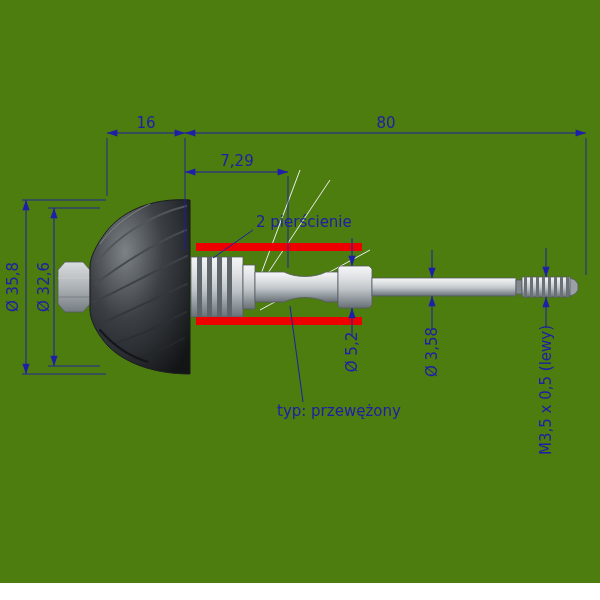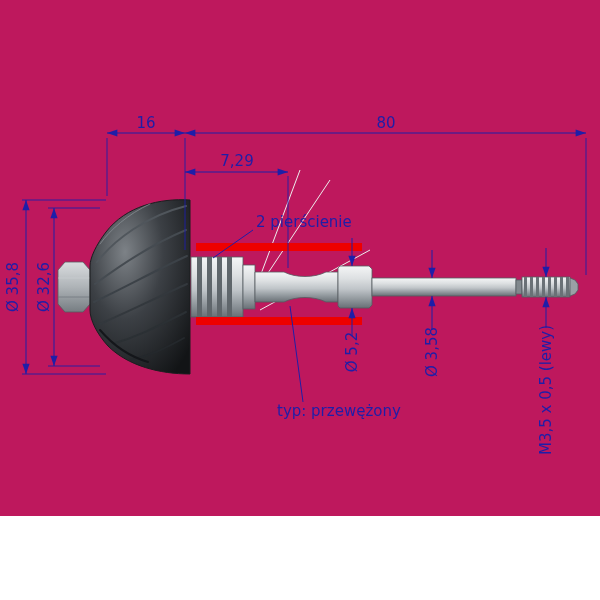--- a/index.html
+++ b/index.html
@@ -1,17 +1,17 @@
 <!DOCTYPE html>
 <html><head>
 <meta charset="utf-8">
 <style>
   html,body{margin:0;padding:0;background:#ffffff;}
   body{width:600px;height:600px;overflow:hidden;font-family:"DejaVu Sans",sans-serif;}
-  .stage{position:relative;width:600px;height:516px;background:#be185d;}
+  .stage{position:relative;width:600px;height:583px;background:#4d7c0f;}
   svg{display:block;}
   text{font-family:"DejaVu Sans",sans-serif;font-size:15px;fill:#1e1ea8;}
   .dimline{stroke:#1e1ea8;stroke-width:1;fill:none;}
   .extline{stroke:#1e1ea8;stroke-width:0.9;fill:none;}
   .leader{stroke:#1e1ea8;stroke-width:1;fill:none;}
   .edge{stroke:#565c61;stroke-width:0.8;}
   .blade{fill:none;stroke-linecap:round;}
 </style>
 </head>
 <body>

